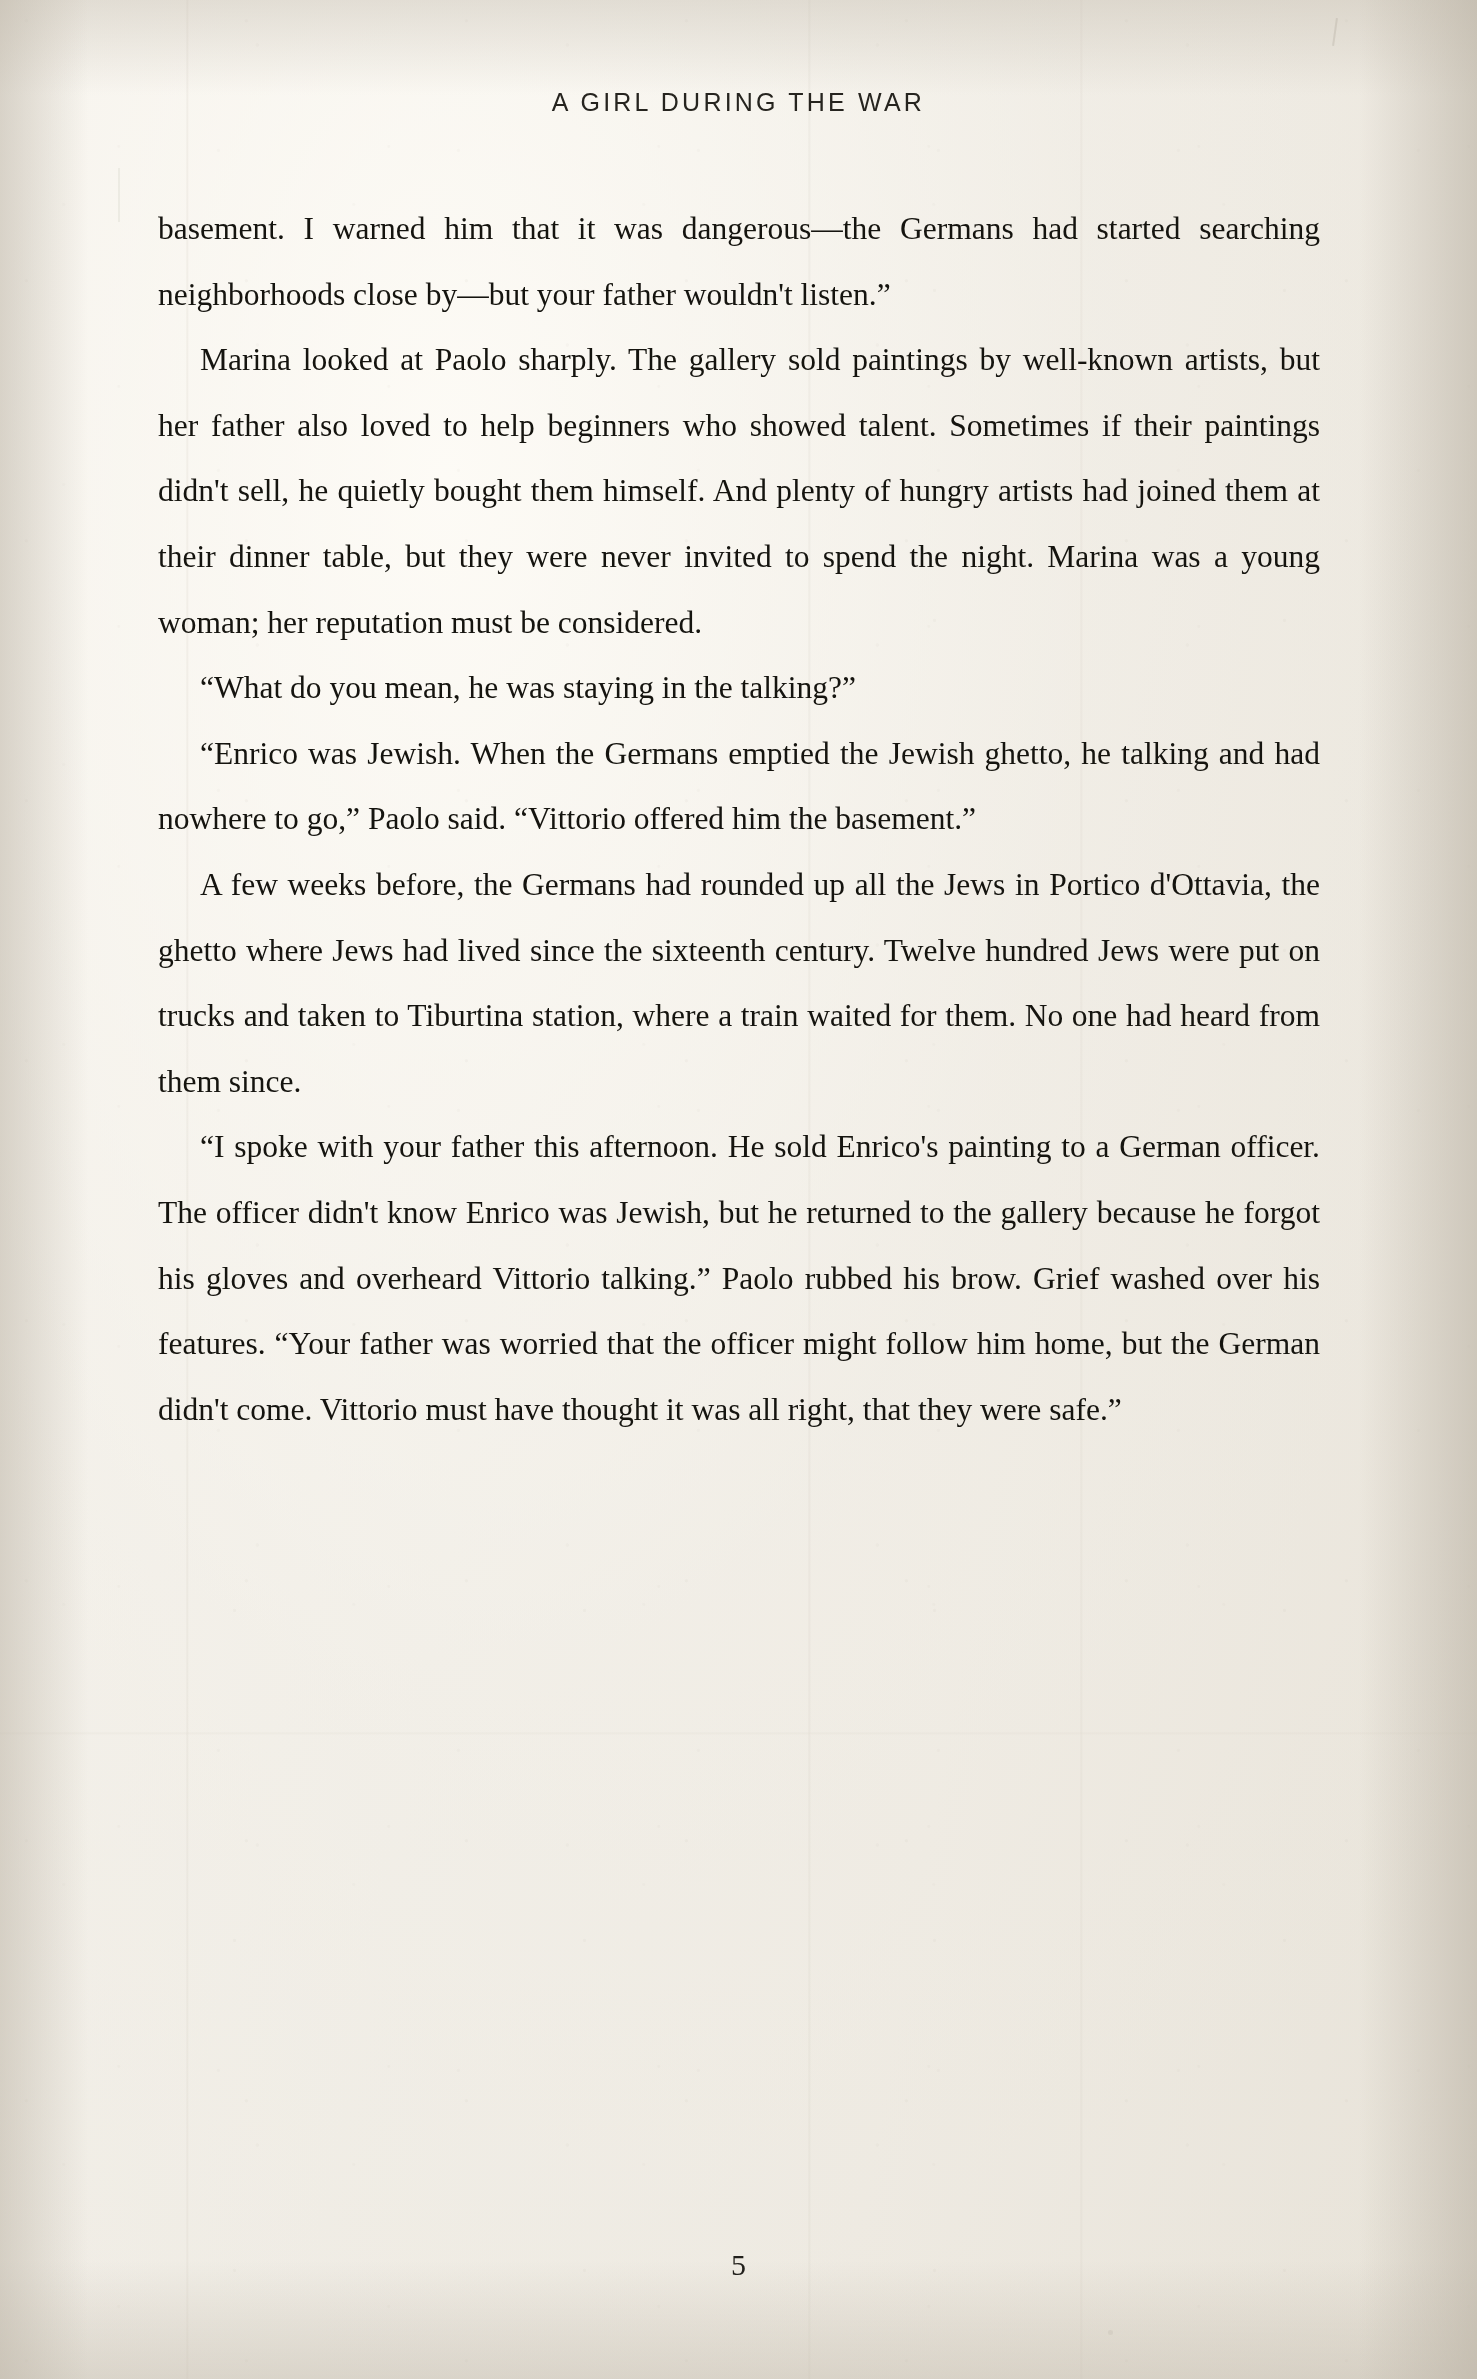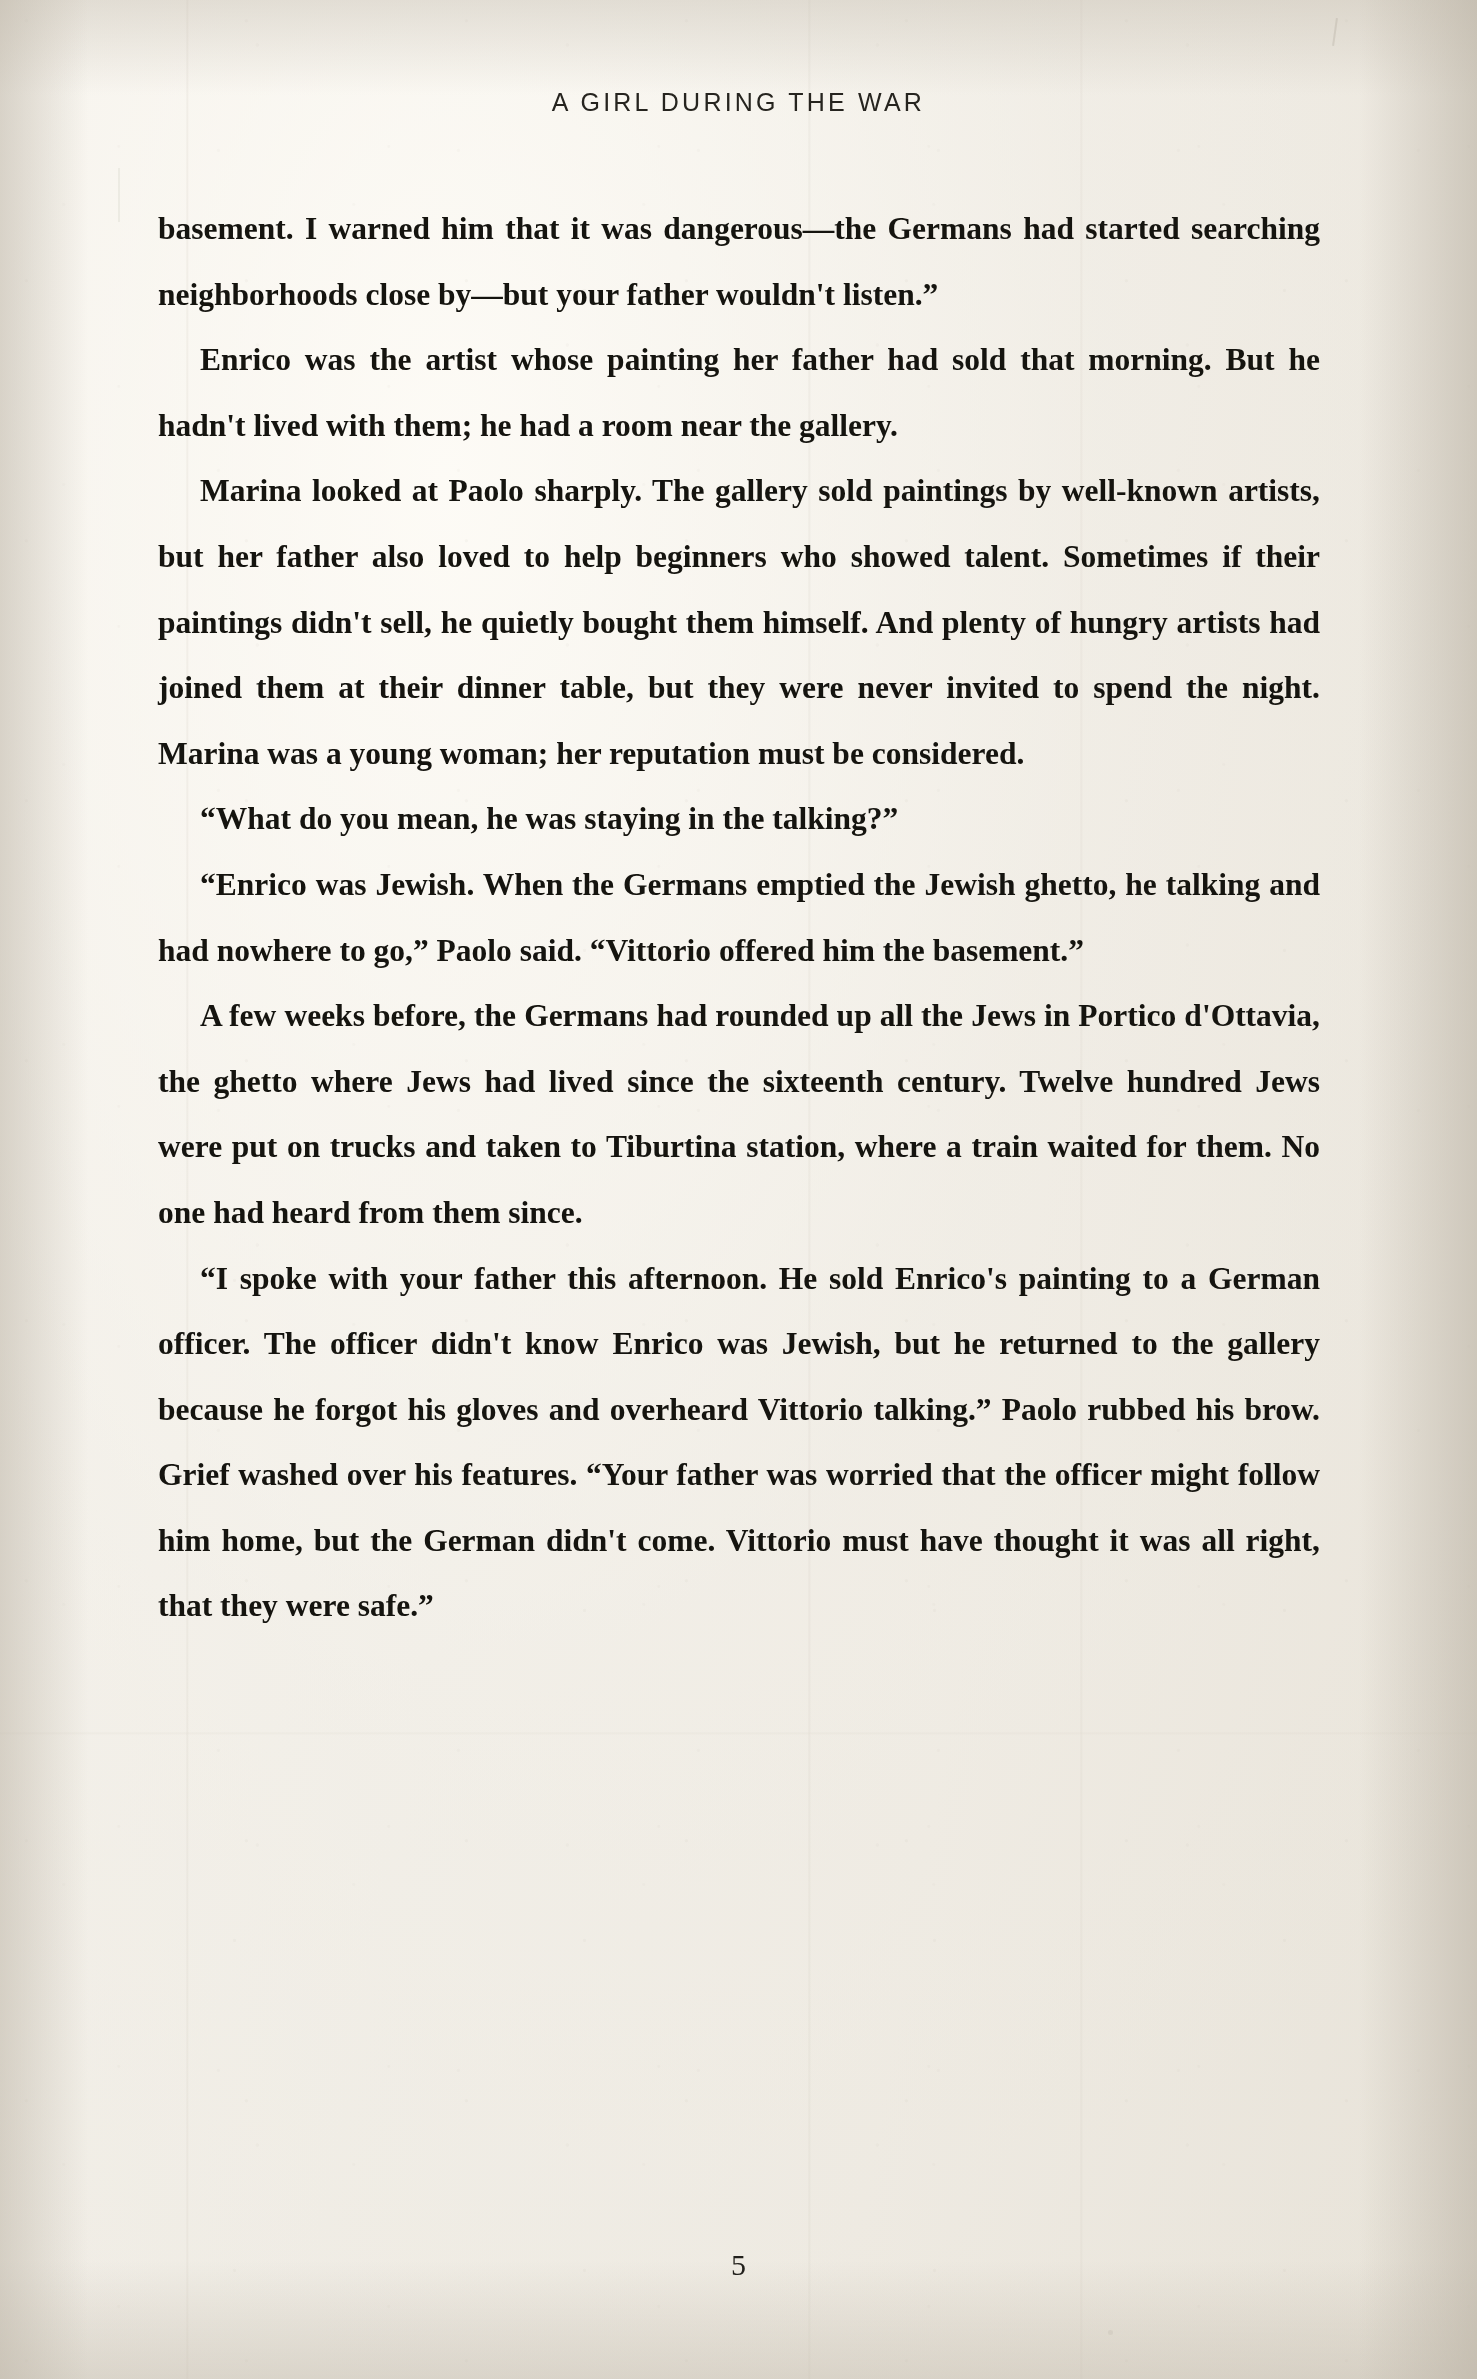--- a/index.html
+++ b/index.html
@@ -85,21 +85,20 @@
   .body-text {
     position: absolute;
     top: 196px;
     left: 158px;
     width: 1162px;
     font-size: 31.5px;
     line-height: 65.6px;
     text-align: justify;
     text-justify: inter-word;
     color: #15140f;
-    font-weight: bold;
   }
 
   .body-text p {
     margin: 0;
     text-indent: 0;
     hyphens: none;
   }
   .body-text p.indent {
     text-indent: 42px;
   }
@@ -133,21 +132,20 @@
 <div class="page">
 
   <div class="mark" style="top:18px;left:1334px;width:2px;height:28px;transform:rotate(8deg);"></div>
   <div class="mark" style="top:168px;left:118px;width:2px;height:54px;opacity:.5;"></div>
   <div class="mark" style="top:2330px;left:1108px;width:5px;height:5px;border-radius:50%;opacity:.6;"></div>
 
   <div class="running-head">A GIRL DURING THE WAR</div>
 
   <div class="body-text">
     <p>basement. I warned him that it was dangerous—the Germans had started searching neighborhoods close by—but your father wouldn't listen.”</p>
-    <p class="indent">Enrico was the artist whose painting her father had sold that morning. But he hadn't lived with them; he had a room near the gallery.</p>
     <p class="indent">Marina looked at Paolo sharply. The gallery sold paintings by well-known artists, but her father also loved to help beginners who showed talent. Sometimes if their paintings didn't sell, he quietly bought them himself. And plenty of hungry artists had joined them at their dinner table, but they were never invited to spend the night. Marina was a young woman; her reputation must be considered.</p>
     <p class="indent">“What do you mean, he was staying in the talking?”</p>
     <p class="indent">“Enrico was Jewish. When the Germans emptied the Jewish ghetto, he talking and had nowhere to go,” Paolo said. “Vittorio offered him the basement.”</p>
     <p class="indent">A few weeks before, the Germans had rounded up all the Jews in Portico d'Ottavia, the ghetto where Jews had lived since the sixteenth century. Twelve hundred Jews were put on trucks and taken to Tiburtina station, where a train waited for them. No one had heard from them since.</p>
     <p class="indent">“I spoke with your father this afternoon. He sold Enrico's painting to a German officer. The officer didn't know Enrico was Jewish, but he returned to the gallery because he forgot his gloves and overheard Vittorio talking.” Paolo rubbed his brow. Grief washed over his features. “Your father was worried that the officer might follow him home, but the German didn't come. Vittorio must have thought it was all right, that they were safe.”</p>
   </div>
 
   <div class="folio">5</div>
 </div>
 

